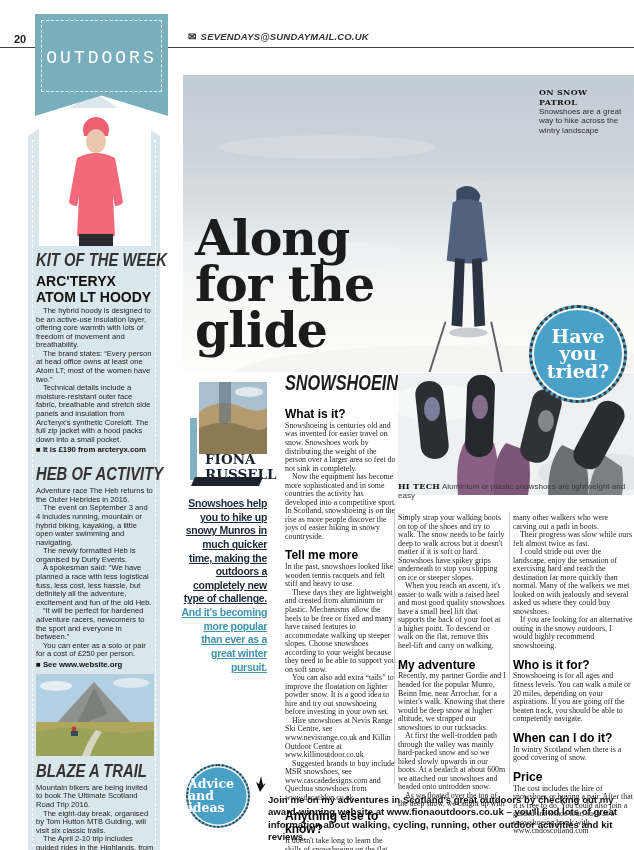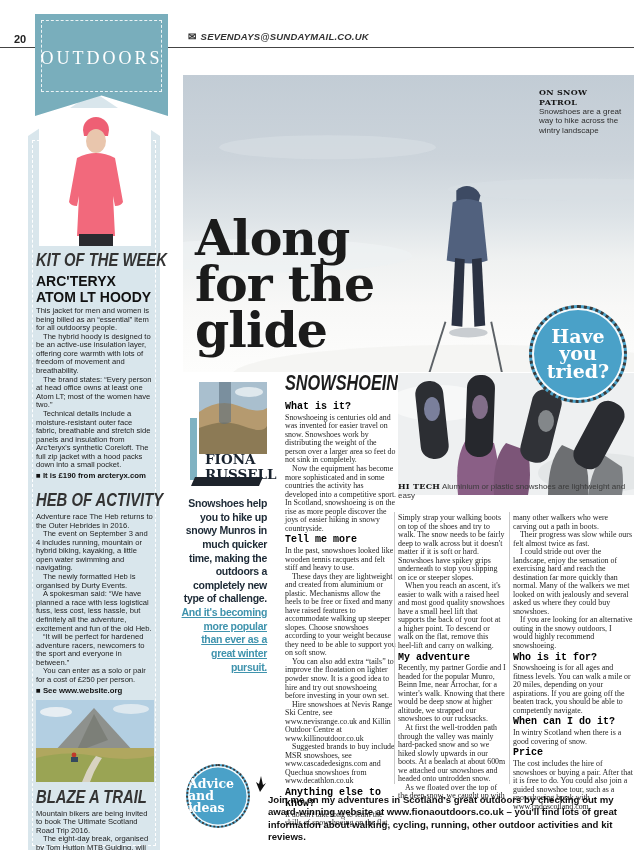--- a/index.html
+++ b/index.html
@@ -9,21 +9,21 @@
   
   .toprule{position:absolute;left:0;top:47px;width:634px;height:1px;background:#444;}
   .pageno{position:absolute;left:14px;top:33px;font-size:11px;font-weight:bold;color:#222;}
   .emailline{position:absolute;left:188px;top:31px;font-size:9.5px;font-style:italic;font-weight:bold;color:#333;letter-spacing:.2px;}
   .emailline .env{font-style:normal;margin-right:4px;font-size:10px;}
 
   
   .ribbon{position:absolute;left:35px;top:14px;width:133px;height:102px;background:#79aebc;z-index:6;
     clip-path:polygon(0 0,100% 0,100% 100%,50% 80%,0 100%);text-align:center;}
   .ribbon-inner{position:absolute;left:6px;top:6px;right:6px;bottom:24px;border:1px dashed rgba(255,255,255,.85);}
-  .ribbon-text{position:relative;margin-top:34px;font-family:Liberation Serif, serif;font-size:18px;letter-spacing:3px;color:#ffffff;}
+  .ribbon-text{position:relative;margin-top:34px;font-family:Liberation Mono, monospace;font-size:18px;letter-spacing:3px;color:#ffffff;}
 
   
   .sidebar{position:absolute;left:28px;top:92px;width:132px;height:758px;background:#d9e6ec;
     clip-path:polygon(0 44px,50% 0,100% 44px,100% 100%,0 100%);}
   .sidebar-border{position:absolute;left:4px;top:48px;right:4px;bottom:4px;border:1px dashed #ffffff;pointer-events:none;}
   .sbc{position:absolute;left:36px;top:108px;width:118px;z-index:2;}
   .sb-photo{display:block;width:112px;height:138px;margin:0 auto 3px auto;background:#fff;}
   .sb-title{font-style:italic;font-weight:bold;font-size:19px;color:#333;white-space:nowrap;transform:scaleX(.78);transform-origin:left center;margin:2px 0 2px 0;}
   .sb-sub{font-size:14px;font-weight:bold;color:#111;margin:1px 0 2px 0;}
   .sb p{margin:0;font-size:7.6px;line-height:1.13;color:#222;}
@@ -50,27 +50,27 @@
   
   .kicker{position:absolute;left:285px;top:370px;font-style:italic;font-weight:bold;font-size:22px;color:#1d1d1d;
     white-space:nowrap;transform:scaleX(.74);transform-origin:left center;}
 
   .byline-photo{position:absolute;left:199px;top:382px;width:68px;height:72px;}
   .byline-bar{position:absolute;left:190px;top:418px;width:7px;height:62px;background:#7fb2c2;}
   .byline-shadow{position:absolute;left:193px;top:477px;width:68px;height:9px;background:#1e232b;transform:skewX(-24deg);}
   .byline-name{position:absolute;left:205px;top:452px;font-family:"DejaVu Serif",serif;font-weight:bold;font-size:13.5px;line-height:1.1;color:#18222e;}
 
   .pullquote{position:absolute;left:181px;top:497px;width:86px;text-align:right;font-weight:bold;font-size:10.5px;line-height:1.3;letter-spacing:-.3px;}
-  .pullquote .q1{color:#1d2a36;}
+  .pullquote .q1{color:#1d2a36;text-decoration:underline;}
   .pullquote .q2{color:#3f93ad;text-decoration:underline;}
 
   .acol{position:absolute;font-family:"Liberation Serif",serif;font-size:7.9px;line-height:1.08;color:#1e1e1e;}
   .acol p{margin:0;}
   .acol p.ind{text-indent:7px;}
-  .acol h4{margin:2px 0 1px 0;font-family:Liberation Mono, monospace;font-size:10px;color:#000;}
+  .acol h4{margin:8px 0 1px 0;font-family:Liberation Sans, sans-serif;font-size:12px;color:#000;}
   .col1{left:285px;top:400px;width:112px;}
   .col2{left:398px;top:514px;width:108px;}
   .col3{left:513px;top:514px;width:120px;}
   .vrule{position:absolute;width:1px;background:#c9c9c9;top:512px;height:272px;}
   .vr1{left:394px;} .vr2{left:509px;}
 
   .snowshoe-photo{position:absolute;left:398px;top:373px;width:236px;height:122px;}
   .photo-cap{position:absolute;left:398px;top:481px;width:236px;font-size:8px;color:#3a3a3a;}
   .photo-cap .lab{font-family:"DejaVu Serif",serif;font-weight:bold;color:#111;letter-spacing:.3px;}
   .fbadge{position:absolute;left:186px;top:764px;width:60px;height:60px;border-radius:50%;background:#4aa1c8;
@@ -100,21 +100,20 @@
   <div class="sbc sb">
     <svg class="sb-photo" viewBox="0 0 112 138">
       <rect width="112" height="138" fill="#ffffff"></rect>
       <path d="M44 22 a13 13 0 0 1 26 0 l-1 6 h-24 z" fill="#ee5f74"></path>
       <ellipse cx="57" cy="33" rx="10" ry="12" fill="#e9c6ad"></ellipse>
       <path d="M38 50 q19 -10 38 0 l8 44 q-2 4 -8 4 l-2 -10 l2 40 h-38 l2 -40 l-2 10 q-6 0 -8 -4 z" fill="#f2697c"></path>
       <rect x="40" y="126" width="34" height="12" fill="#2b2b30"></rect>
     </svg>
     <div class="sb-title">KIT OF THE WEEK</div>
     <div class="sb-sub">ARC'TERYX ATOM LT HOODY</div>
-    <p>This jacket for men and women is being billed as an “essential” item for all outdoorsy people.</p>
     <p class="ind">The hybrid hoody is designed to be an active-use insulation layer, offering core warmth with lots of freedom of movement and breathability.</p>
     <p class="ind">The brand states: “Every person at head office owns at least one Atom LT; most of the women have two.”</p>
     <p class="ind">Technical details include a moisture-resistant outer face fabric, breathable and stretch side panels and insulation from Arc'teryx's synthetic Coreloft. The full zip jacket with a hood packs down into a small pocket.</p>
     <div class="sb-cta">■ It is £190 from arcteryx.com</div>
     <div class="sb-gap"></div>
     <div class="sb-title">HEB OF ACTIVITY</div>
     <p>Adventure race The Heb returns to the Outer Hebrides in 2016.</p>
     <p class="ind">The event on September 3 and 4 includes running, mountain or hybrid biking, kayaking, a little open water swimming and navigating.</p>
     <p class="ind">The newly formatted Heb is organised by Durty Events.</p>
     <p class="ind">A spokesman said: “We have planned a race with less logistical fuss, less cost, less hassle, but definitely all the adventure, excitement and fun of the old Heb.</p>

